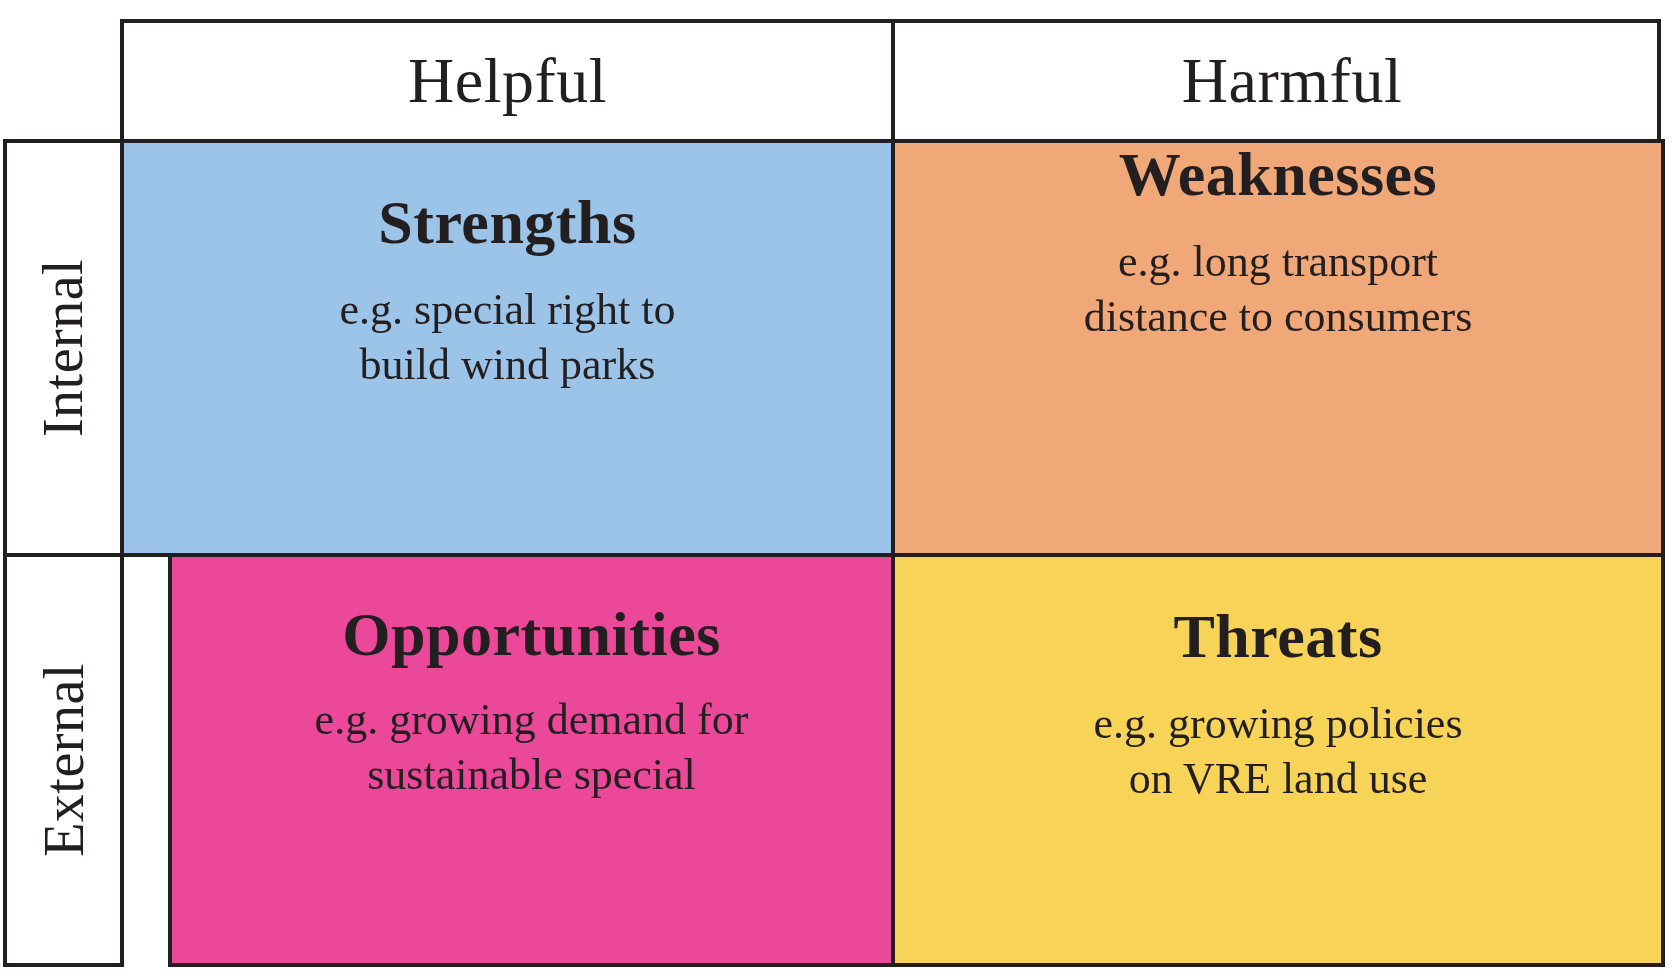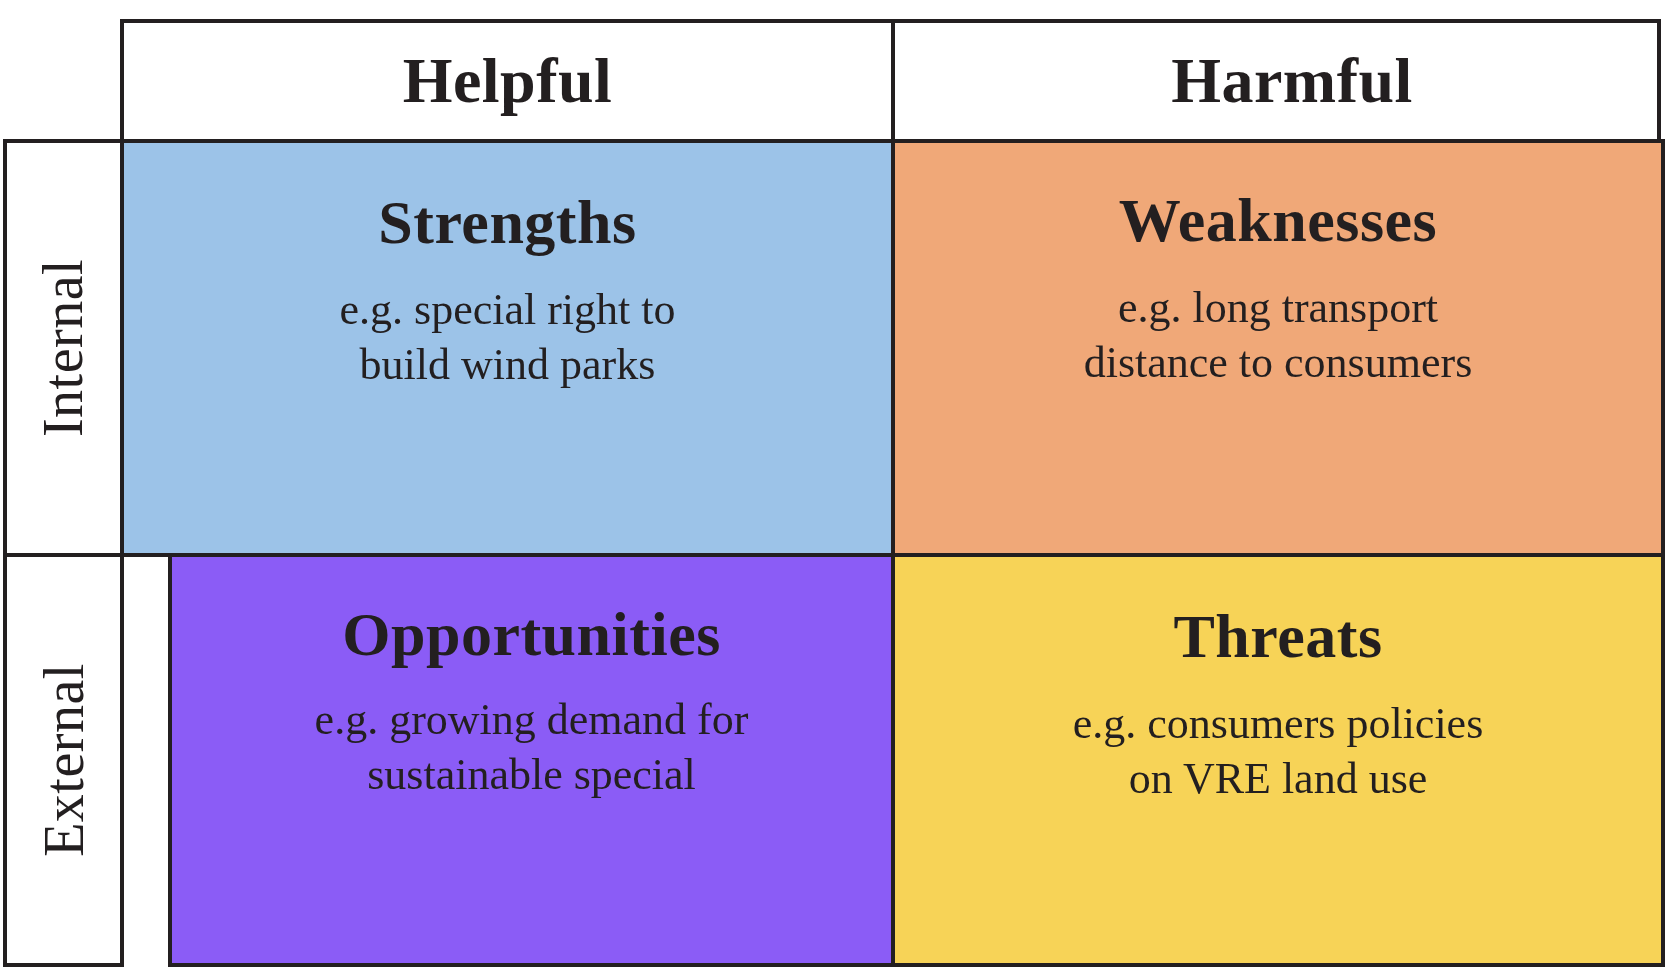--- a/index.html
+++ b/index.html
@@ -38,21 +38,21 @@
     display: flex;
     align-items: center;
     justify-content: center;
     overflow: hidden;
   }
   .header-cell.left  { width: 775px; }
   .header-cell.right { width: 770px; margin-left: -4px; padding-left: 32px; }
   .header-text {
     font-size: 64px;
     line-height: 1;
-    font-weight: 700;
+    font-weight: 400;
     letter-spacing: 0.5px;
     white-space: nowrap;
   }
 
   
   .axis-col {
     position: absolute;
     left: 3px;
     top: 139px;
     width: 121px;
@@ -118,21 +118,21 @@
     font-size: 44px;
     line-height: 1.24;
     text-align: center;
     font-weight: 400;
   }
   .quad-body-line { white-space: nowrap; display: block; }
 
   
   .q-strengths     .quad-title { margin-top: 48px; }
   .q-strengths     .quad-body  { margin-top: 30px; }
-  .q-weaknesses    .quad-title { margin-top: 46px; }
+  .q-weaknesses    .quad-title { }
   .q-weaknesses    .quad-body  { margin-top: 30px; }
   .q-opportunities .quad-title { margin-top: 46px; }
   .q-opportunities .quad-body  { margin-top: 28px; }
   .q-threats       .quad-title { margin-top: 48px; font-family: Liberation Serif, serif; }
   .q-threats       .quad-body  { margin-top: 30px; }
 </style>
 </head>
 <body>
 
 <div id="swot-root">
@@ -166,30 +166,30 @@
     </div>
 
     <div class="quad q-weaknesses" style="background: rgb(240, 168, 120);">
       <span class="quad-title">Weaknesses</span>
       <div class="quad-body">
         <span class="quad-body-line">e.g. long transport</span>
         <span class="quad-body-line">distance to consumers</span>
       </div>
     </div>
 
-    <div class="quad q-opportunities" style="background: #8b5cf6; margin-left: 48px;">
+    <div class="quad q-opportunities" style="background: #ec4899; margin-left: 48px;">
       <span class="quad-title">Opportunities</span>
       <div class="quad-body">
         <span class="quad-body-line">e.g. growing demand for</span>
         <span class="quad-body-line">sustainable special</span>
       </div>
     </div>
 
     <div class="quad q-threats" style="background: rgb(247, 211, 87);">
       <span class="quad-title">Threats</span>
       <div class="quad-body">
-        <span class="quad-body-line">e.g. consumers policies</span>
+        <span class="quad-body-line">e.g. growing policies</span>
         <span class="quad-body-line">on VRE land use</span>
       </div>
     </div>
 
   </div>
 </div>
 
 </body></html>

